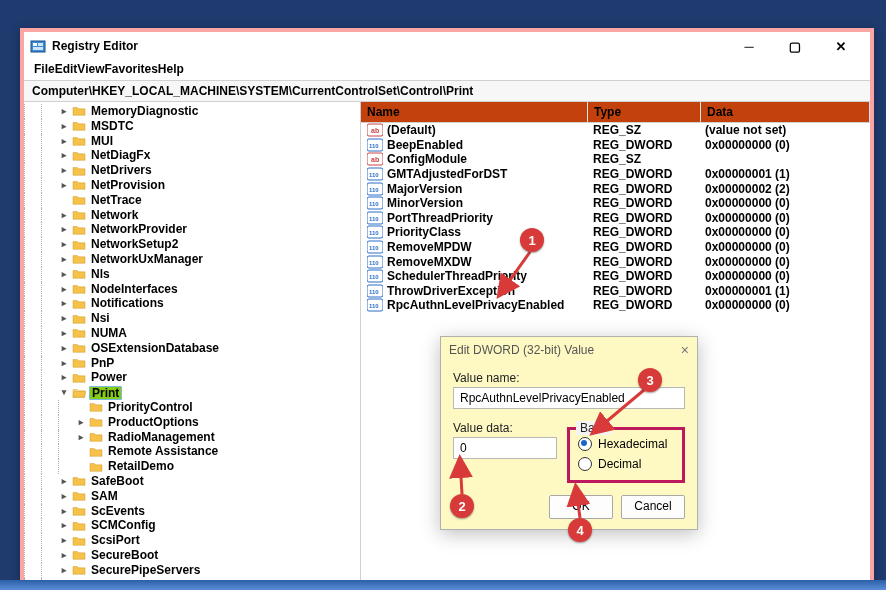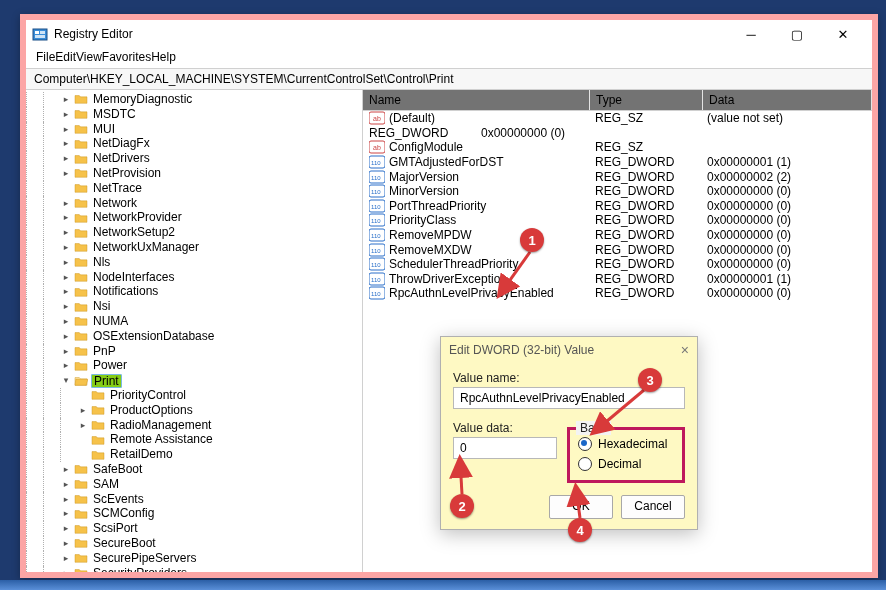--- a/index.html
+++ b/index.html
@@ -6,27 +6,28 @@
     margin: 0; padding: 0;
     width: 886px; height: 590px;
     font-family: "Segoe UI", Tahoma, sans-serif;
     font-size: 12px;
     background: #1e3a6e;
     overflow: hidden;
     color: #000;
   }
   .window {
     position: absolute;
-    left: 20px; top: 14px;
+    left: 20px; top: 28px;
     width: 846px; height: 552px;
     background: #fff;
-    border: 6px solid #fca5a5;
+    border: 4px solid #fca5a5;
     box-shadow: 0 2px 8px rgba(0,0,0,0.3);
     display: flex;
     flex-direction: column;
+    font-weight: bold;
   }
   .titlebar {
     height: 28px;
     display: flex;
     align-items: center;
     padding: 0 6px;
     background: #fff;
   }
   .titlebar .app-icon {
     width: 16px; height: 16px;
@@ -86,21 +87,21 @@
   .tree-label { padding: 0 2px; }
   .tree-label.selected { background: #84cc16; border: 1px solid #7ab8e6; padding: 0 2px; border-radius:1px; line-height:12px; }
   .list {
     flex: 1;
     position: relative;
     overflow: hidden;
   }
   .list-header {
     display: flex;
     border-bottom: 1px solid #d0d0d0;
-    background: #737373;
+    background: #c2410c;
     height: 20px;
     align-items: center;
   }
   .list-header > div {
     padding: 0 6px;
     border-right: 1px solid #e4e4e4;
     font-size: 12px;
     height: 100%;
     line-height: 20px;
   }
@@ -701,20 +702,28 @@
                 <svg width="16" height="14">
                   <use href="#reg-sz"></use>
                 </svg>
               </span>
               <span>(Default)</span>
             </div>
             <div class="type-cell">REG_SZ</div>
             <div class="data-cell">(value not set)</div>
           </div>
           <div class="list-row">
+            <div class="name-cell">
+              <span class="reg-icon">
+                <svg width="16" height="14">
+                  <use href="#reg-dw"></use>
+                </svg>
+              </span>
+              <span>BeepEnabled</span>
+            </div>
             <div class="type-cell">REG_DWORD</div>
             <div class="data-cell">0x00000000 (0)</div>
           </div>
           <div class="list-row">
             <div class="name-cell">
               <span class="reg-icon">
                 <svg width="16" height="14">
                   <use href="#reg-sz"></use>
                 </svg>
               </span>

